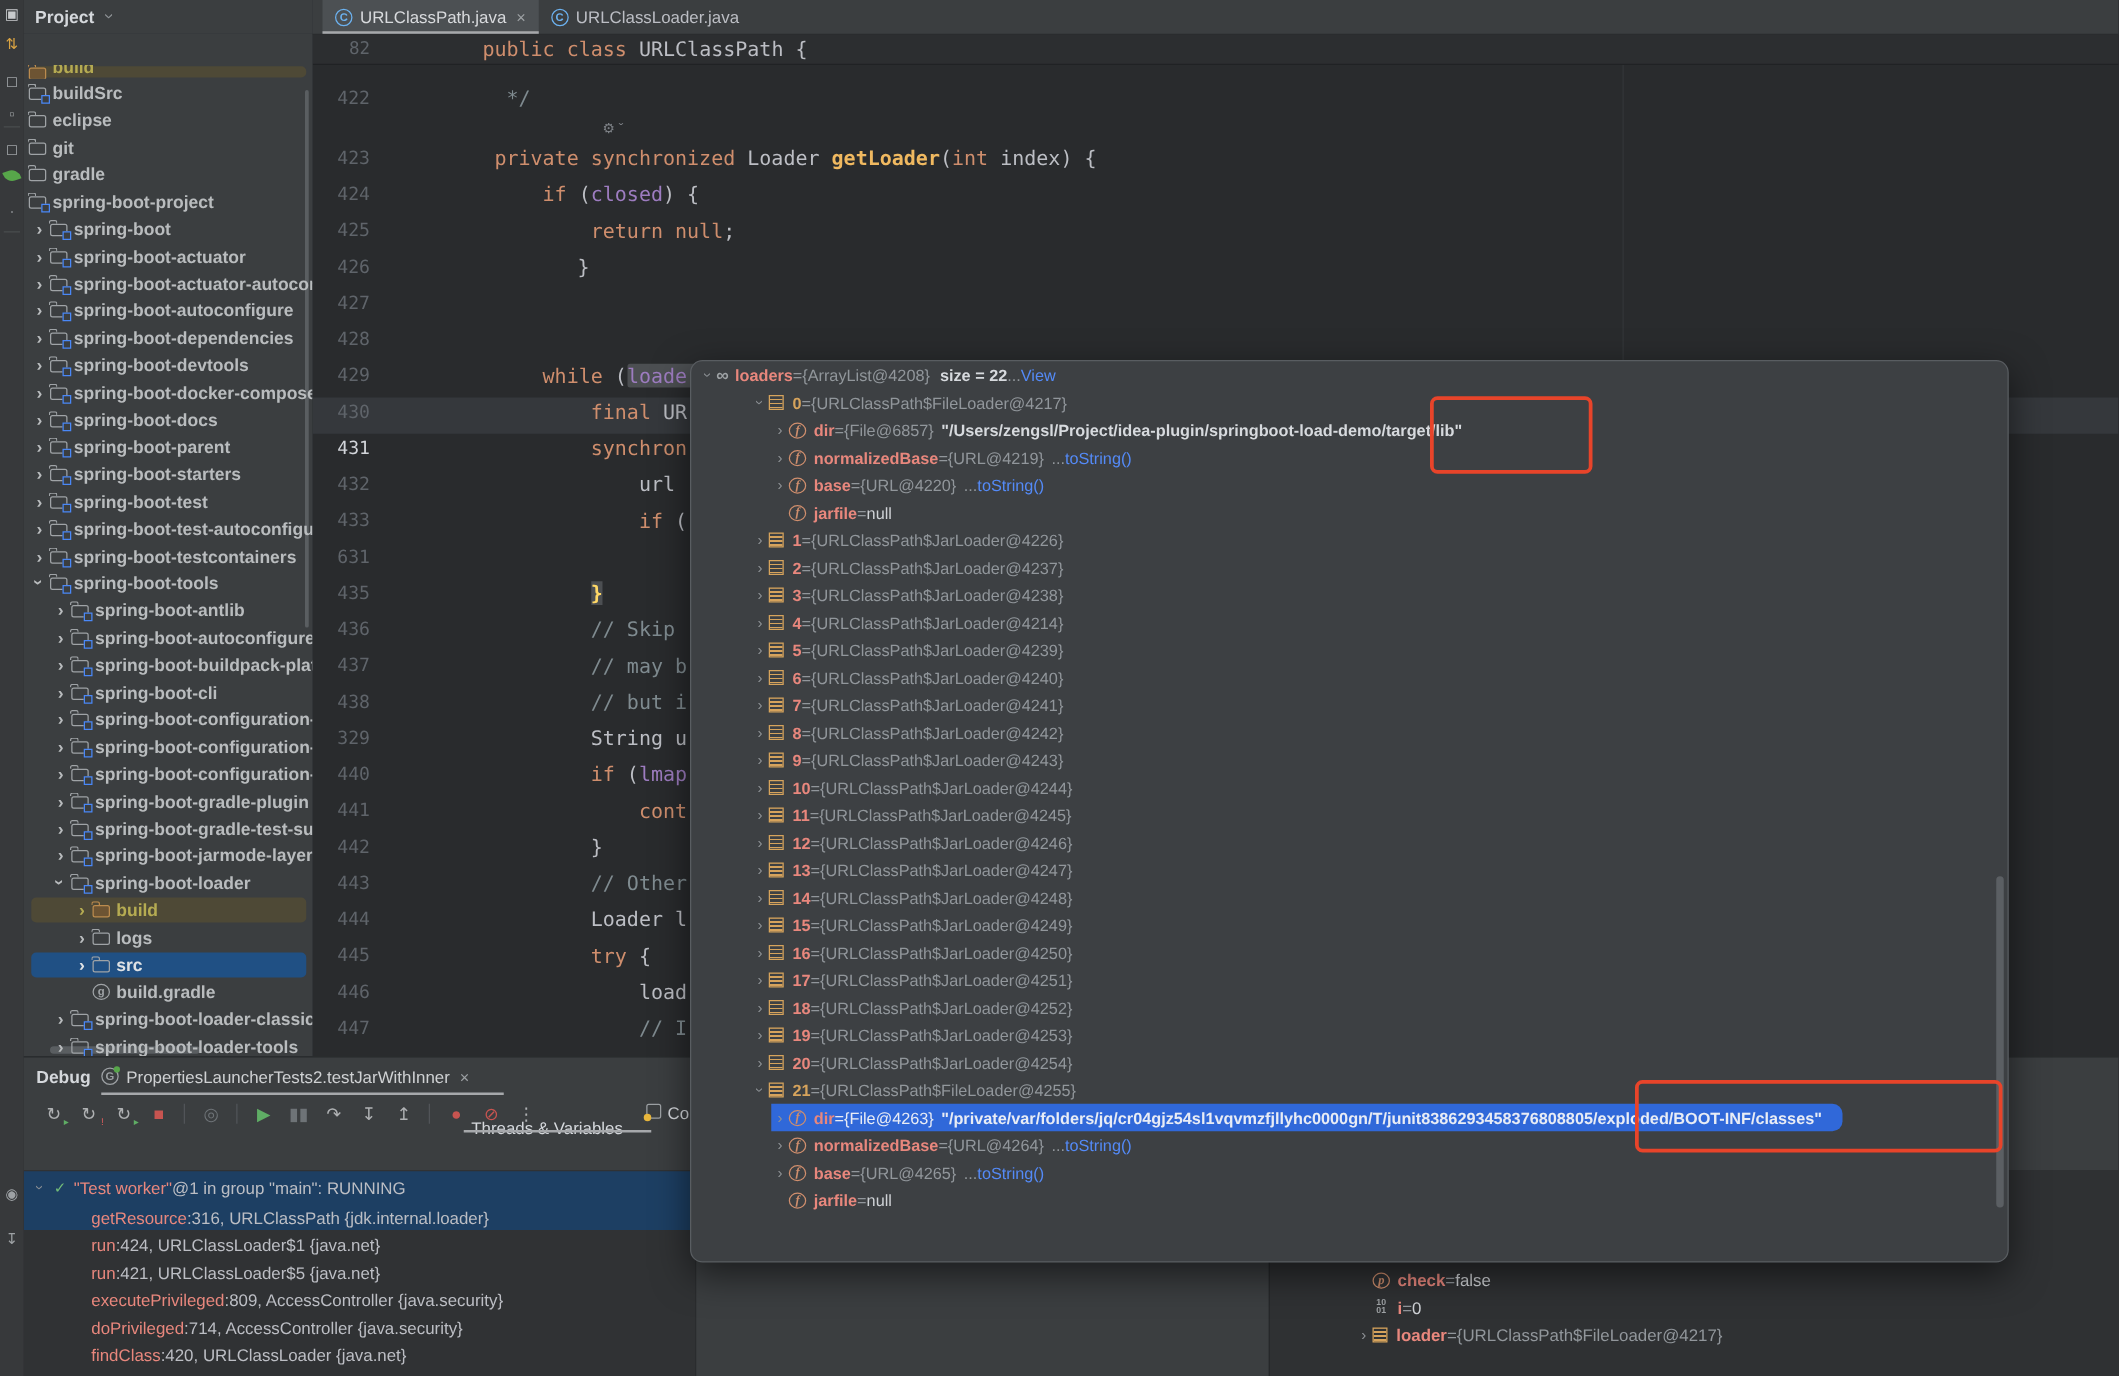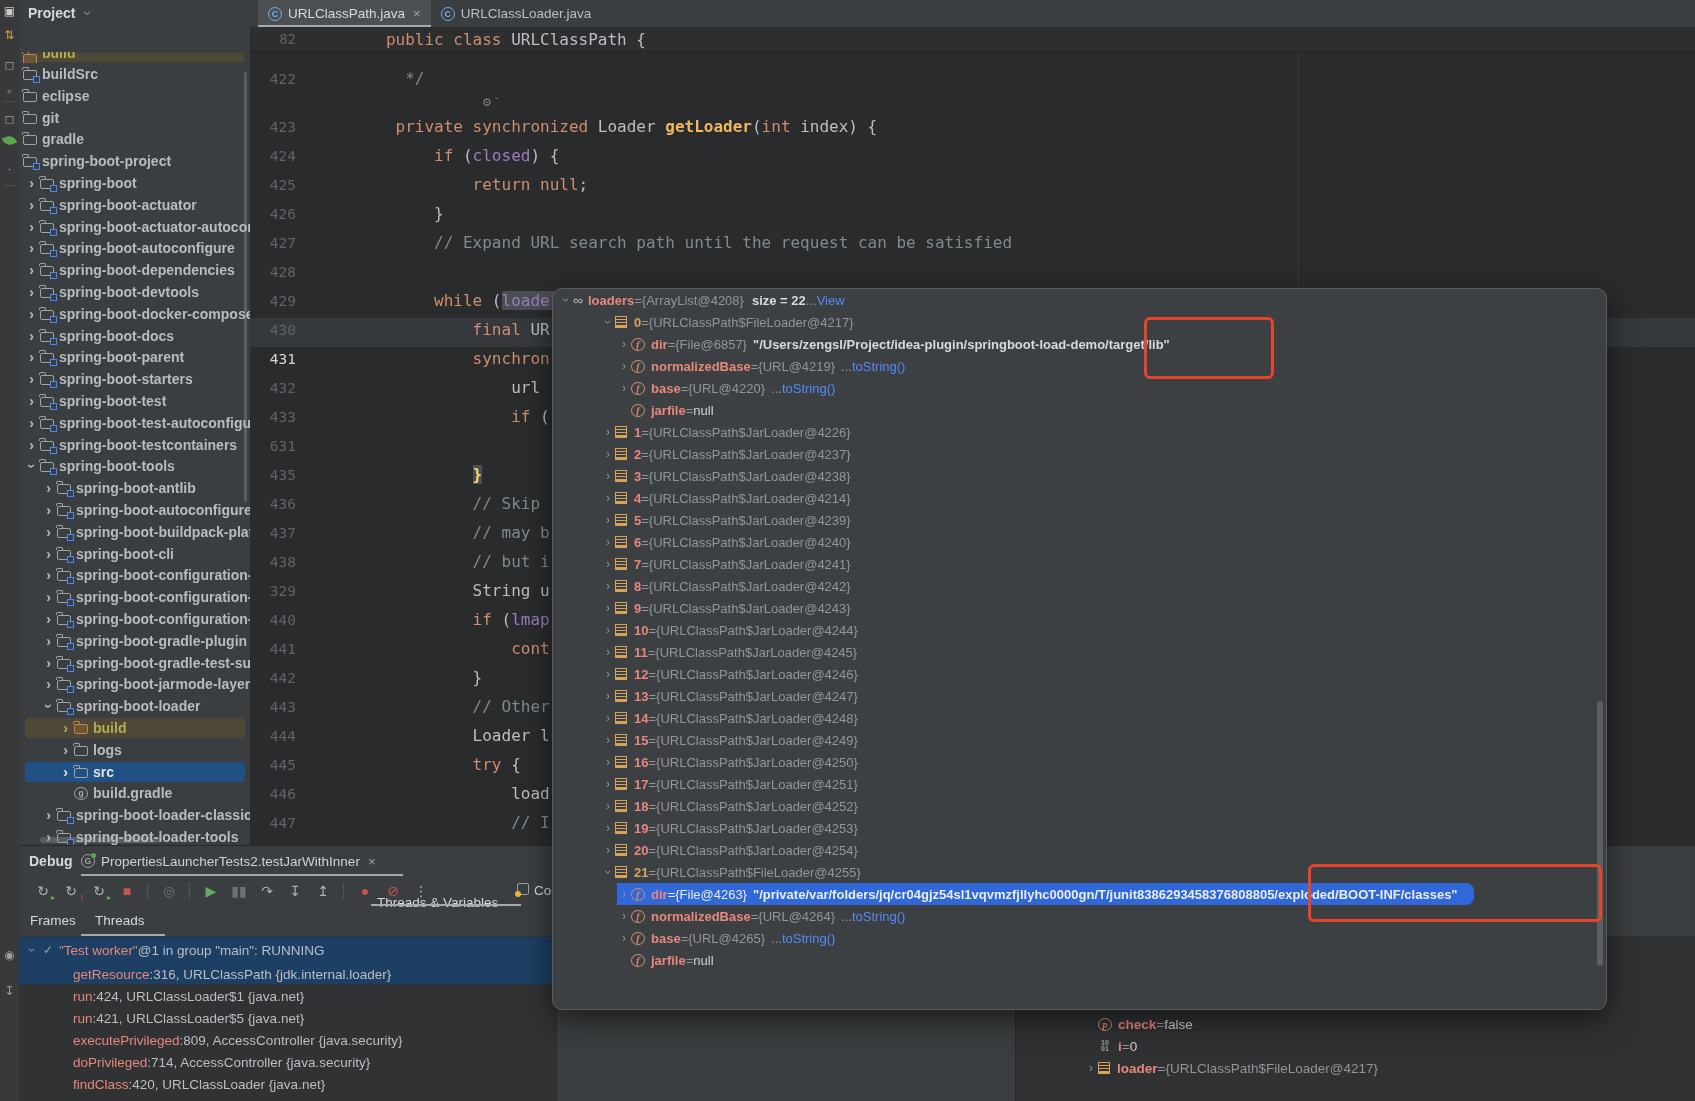--- a/index.html
+++ b/index.html
@@ -397,27 +397,27 @@
           <pre><span>    </span><span class="tk-kw">private synchronized </span><span>Loader </span><span class="tk-fn">getLoader</span><span>(</span><span class="tk-kw">int</span><span> index) {</span></pre>
         </div>
         <div class="cline" style="top: 115px;">
           <div class="gut">424</div>
           <pre><span>        </span><span class="tk-kw">if</span><span> (</span><span class="tk-fd">closed</span><span>) {</span></pre>
         </div>
         <div class="cline" style="top: 144px;">
           <div class="gut">425</div>
           <pre><span>            </span><span class="tk-kw">return null</span><span>;</span></pre>
         </div>
-        <div class="cline" style="top: 173px;">
+        <div class="cline" style="top: 173px; gap: 28px;">
           <div class="gut">426</div>
           <pre><span>        }</span></pre>
         </div>
         <div class="cline" style="top: 202px;">
           <div class="gut">427</div>
-          <pre><span>        </span><span class="tk-cmt">// Expand URL search path until the request can be satisfied</span></pre>
+          <pre><span>        </span></pre>
         </div>
         <div class="cline" style="top: 231px;">
           <div class="gut">428</div>
         </div>
         <div class="cline" style="top: 260px;">
           <div class="gut">429</div>
           <pre><span>        </span><span class="tk-kw">while</span><span> (</span><span class="tk-fdh">loaders</span><span>.size() &lt; index + </span><span class="tk-num">1</span><span>) {</span></pre>
         </div>
         <div class="cline" style="top: 289px;">
           <div class="gut">430</div>
@@ -555,25 +555,20 @@
         <div class="dbtn" style="left: 362px; color: rgb(199, 84, 80);">
           <span>⊘</span>
         </div>
         <div class="dbtn" style="left: 390px; color: rgb(175, 177, 179);">
           <span>⋮</span>
         </div>
         <div class="vtab" style="left: 358px; margin-top: 12px;">Threads &amp; Variables</div>
         <div class="vtab-underline" style="left: 352px; width: 150px;"></div>
         <div class="vtab" style="left: 498px;"><span class="console-ic"></span><span>Console</span></div>
       </div>
-    <div id="frame-tabs">
-        <div class="vtab" style="left: 11px;">Frames</div>
-        <div class="vtab" style="left: 76px;">Threads</div>
-        <div class="vtab-underline" style="left: 62px; width: 84px;"></div>
-      </div>
     <div id="frames-panel">
       <div id="frames-sel"></div>
       <div id="frames">
           <div class="frow" style="top: 3px;">
             <span style="flex: 0 0 6px;"></span>
             <span class="pchev" style="transform: rotate(90deg);">›</span>
             <span class="fcheck">✓</span>
             <span class="fmethod">"Test worker"</span>
             <span>@1 in group "main": RUNNING</span>
           </div>

